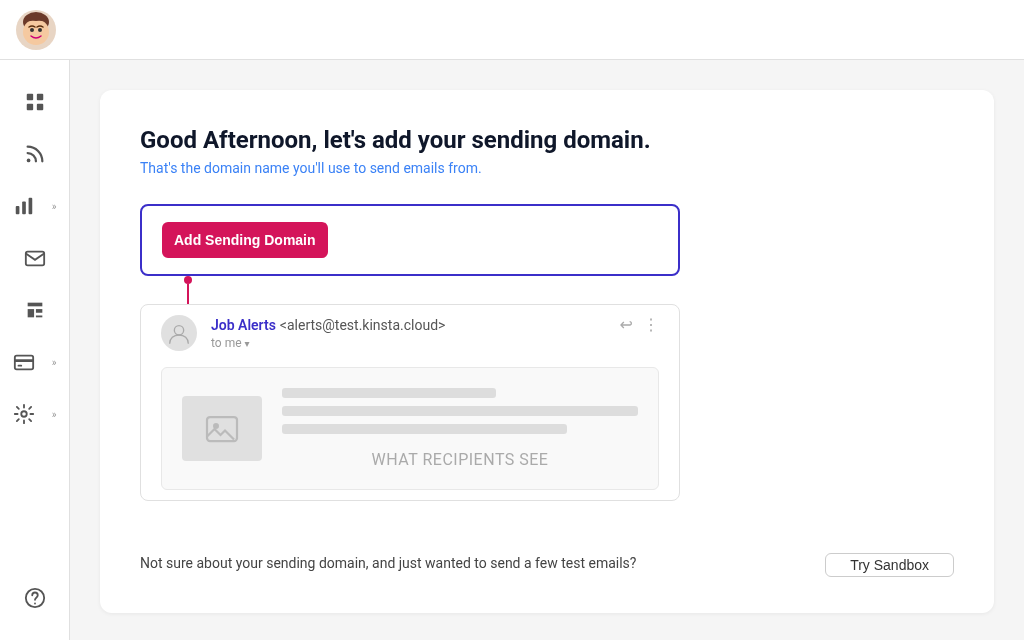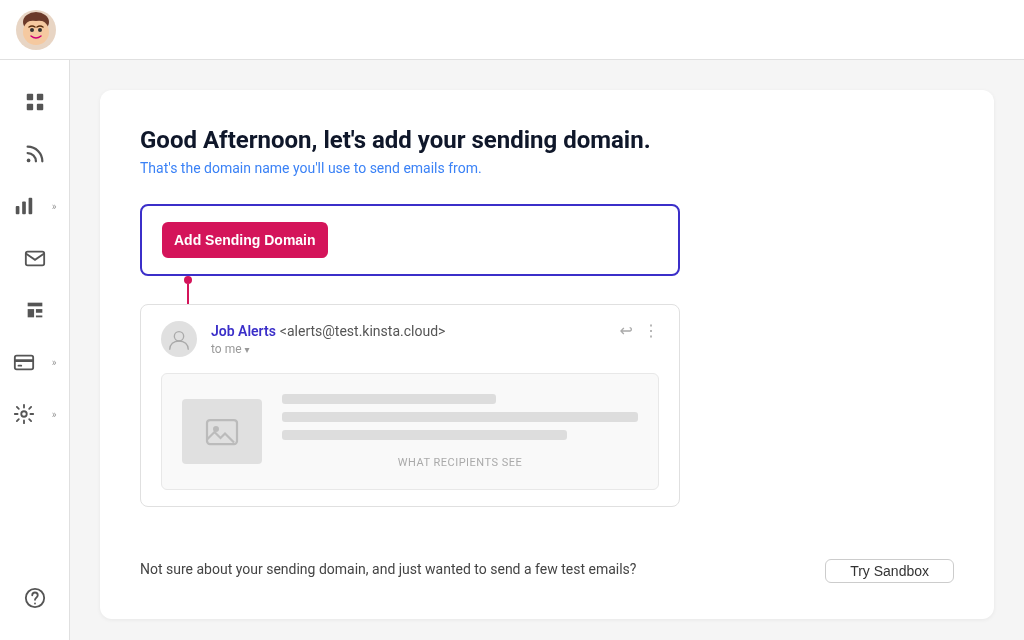--- a/index.html
+++ b/index.html
@@ -175,21 +175,21 @@
       width: 2px;
       height: 20px;
       background: #d4145a;
       margin-left: 7px;
     }
 
     
     .email-preview-card {
       border: 1px solid #e0e0e0;
       border-radius: 8px;
-      padding: 16px 20px;
+      padding: 10px 20px;
       max-width: 540px;
       background: #fff;
     }
 
     .email-header {
       display: flex;
       align-items: flex-start;
       gap: 14px;
       margin-bottom: 16px;
     }
@@ -284,21 +284,21 @@
       background: #ddd;
       border-radius: 3px;
     }
 
     .content-line.short { width: 60%; }
     .content-line.medium { width: 80%; }
     .content-line.long { width: 100%; }
 
     .what-recipients-see {
       text-align: center;
-      font-size: 11px;
+      font-size: 16px;
       color: #aaa;
       letter-spacing: 0.5px;
       text-transform: uppercase;
       margin-top: 8px;
     }
 
     
     .bottom-section {
       display: flex;
       align-items: flex-start;

